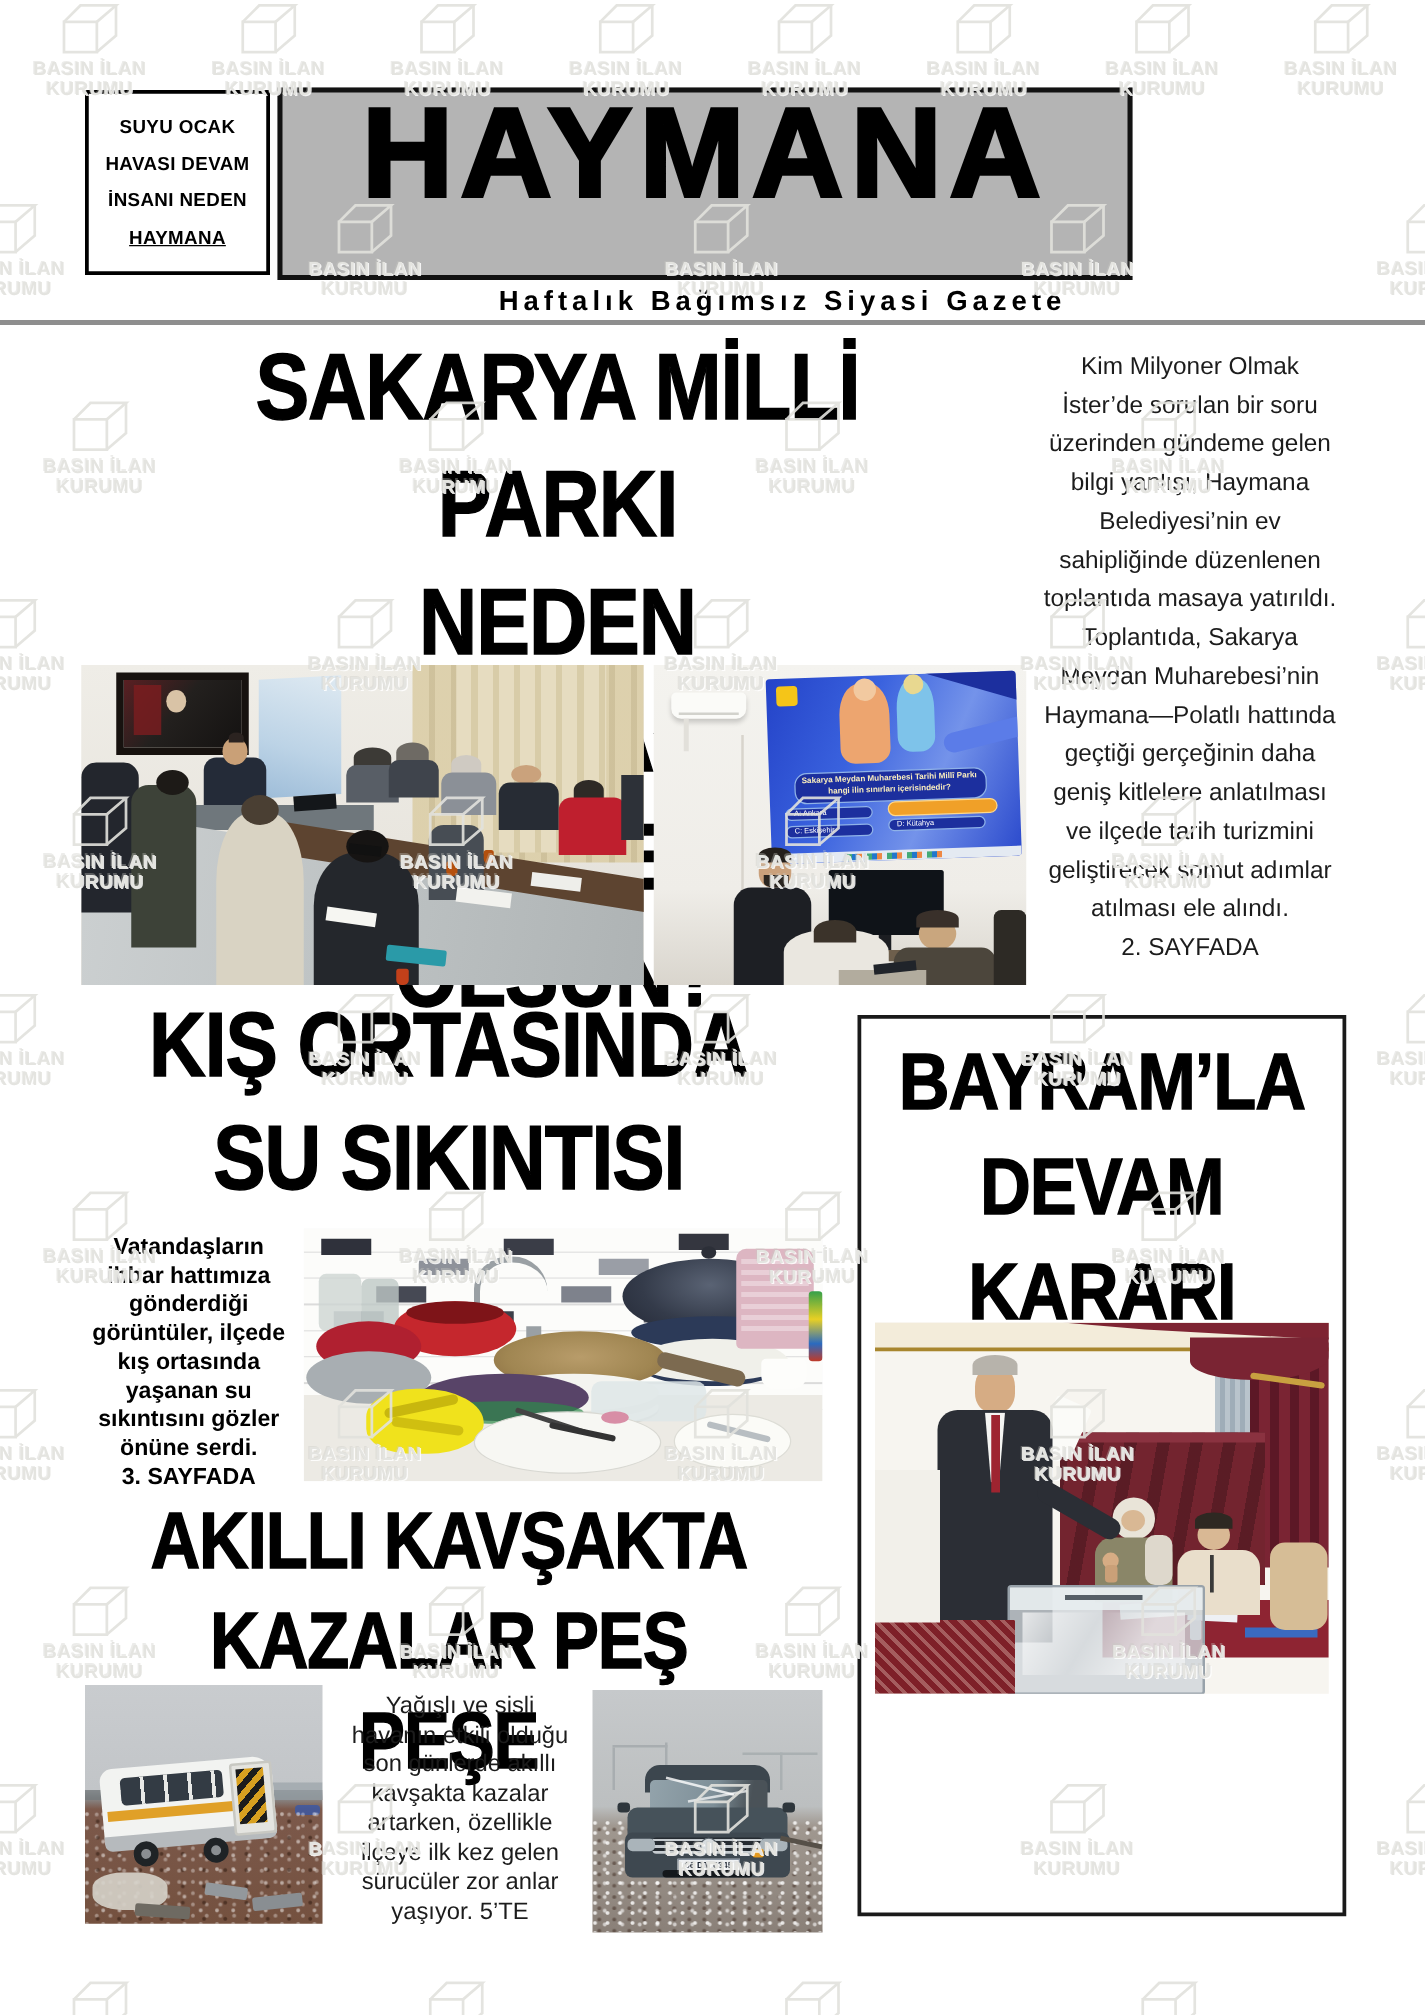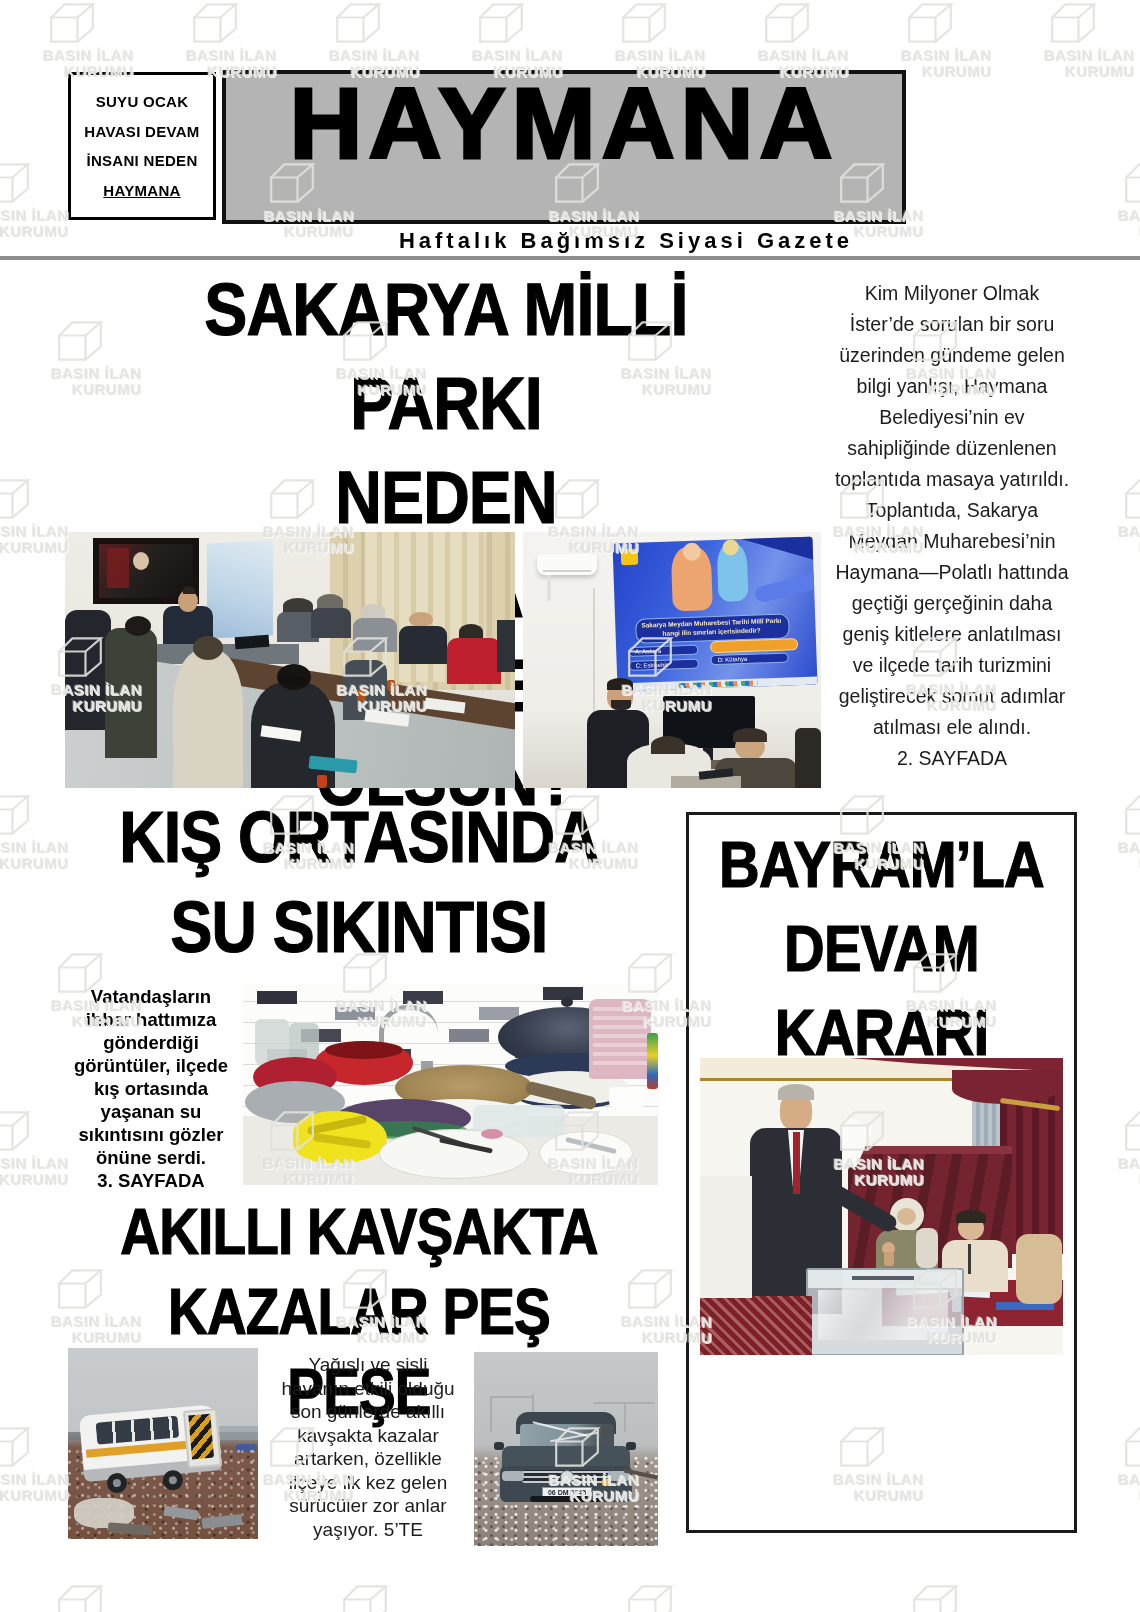--- a/index.html
+++ b/index.html
@@ -35,21 +35,21 @@
   .sum-lead{left:826px;top:278px;width:252px;font-size:19.5px;line-height:31px;color:#1c1c1c;}
   .sum-kis{left:56px;top:985px;width:190px;font-size:18.5px;line-height:23px;font-weight:bold;}
   .sum-akilli{left:256px;top:1353px;width:224px;font-size:19px;line-height:23.5px;color:#1c1c1c;}
   
   .bayram-box{left:686px;top:812px;width:391px;height:721px;border:3px solid #1a1a1a;box-sizing:border-box;background:#fff;}
   .h-bayram{position:relative;margin-top:8px;width:100%;font-size:64px;line-height:84px;font-weight:bold;
             text-align:center;-webkit-text-stroke:1.2px #000;letter-spacing:-1px;transform:scaleX(.88);transform-origin:50% 0;}
   .sum-bayram{left:8px;top:546px;width:369px;font-size:21.5px;line-height:24.5px;font-weight:bold;}
   
   .wm-layer{position:absolute;inset:0;z-index:30;pointer-events:none;overflow:hidden;}
-  .wm-tile{position:absolute;width:124px;text-align:right;color:#e4e4e0;font-weight:bold;font-size:15px;
+  .wm-tile{position:absolute;width:124px;text-align:center;color:#e4e4e0;font-weight:bold;font-size:15px;
            line-height:16px;letter-spacing:.5px;
            text-shadow:1px 1px 0 rgba(255,255,255,.85),-1px -1px 0 rgba(200,200,195,.35);}
   .wm-cube{display:block;width:54px;height:46px;margin:0 auto 2px;opacity:.9;}
   
   .qtxt{position:absolute;color:#f8ecbe;font-size:6.5px;line-height:7.5px;text-align:center;font-weight:bold;}
   .opt{position:absolute;background:#1c2f9e;border:1px solid #8fb2e8;border-radius:6px;color:#fff;
        font-size:6px;line-height:9px;text-align:left;padding-left:6px;box-sizing:border-box;}
   .plate{position:absolute;background:#eef0f2;border:1px solid #8893a0;color:#1c2430;font-size:7px;
          line-height:9px;text-align:center;font-weight:bold;}
 </style>

